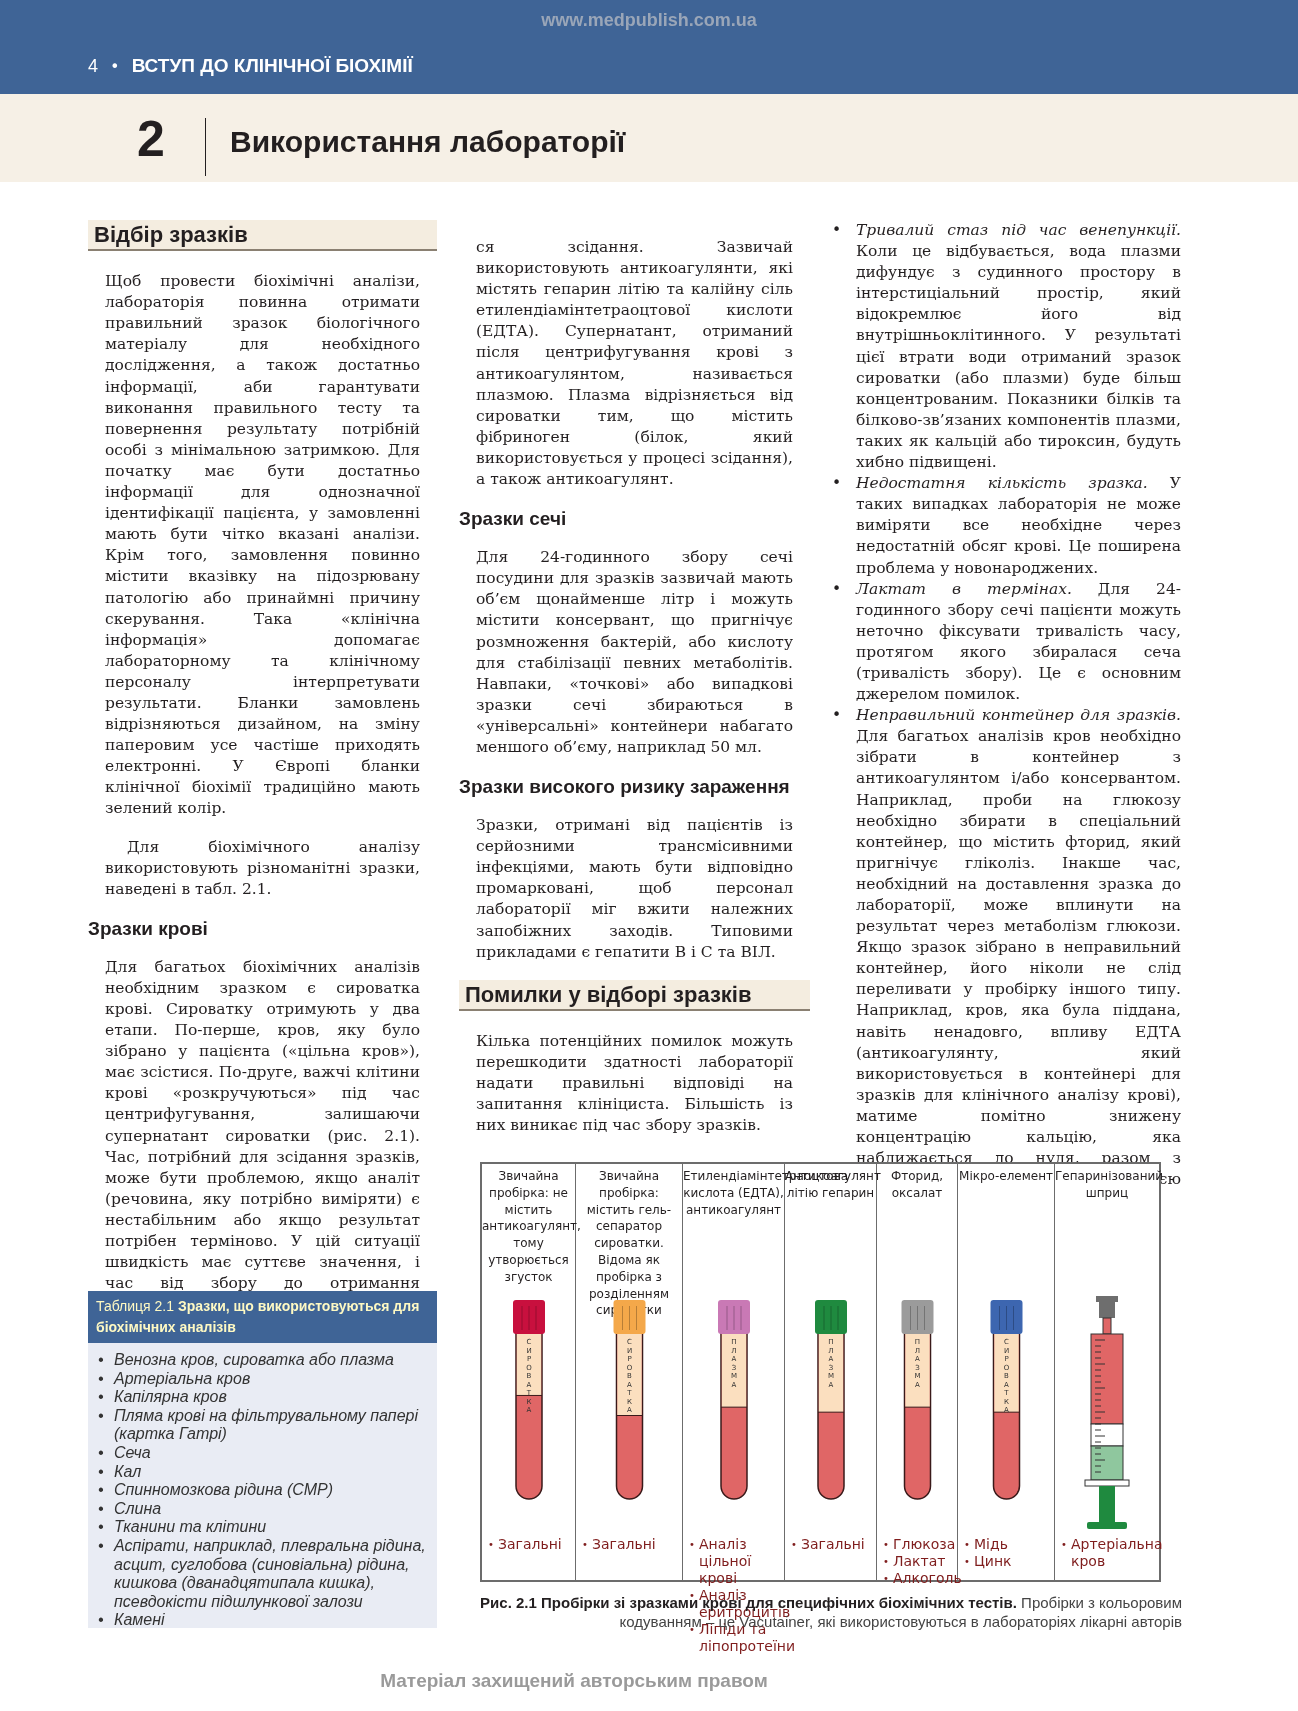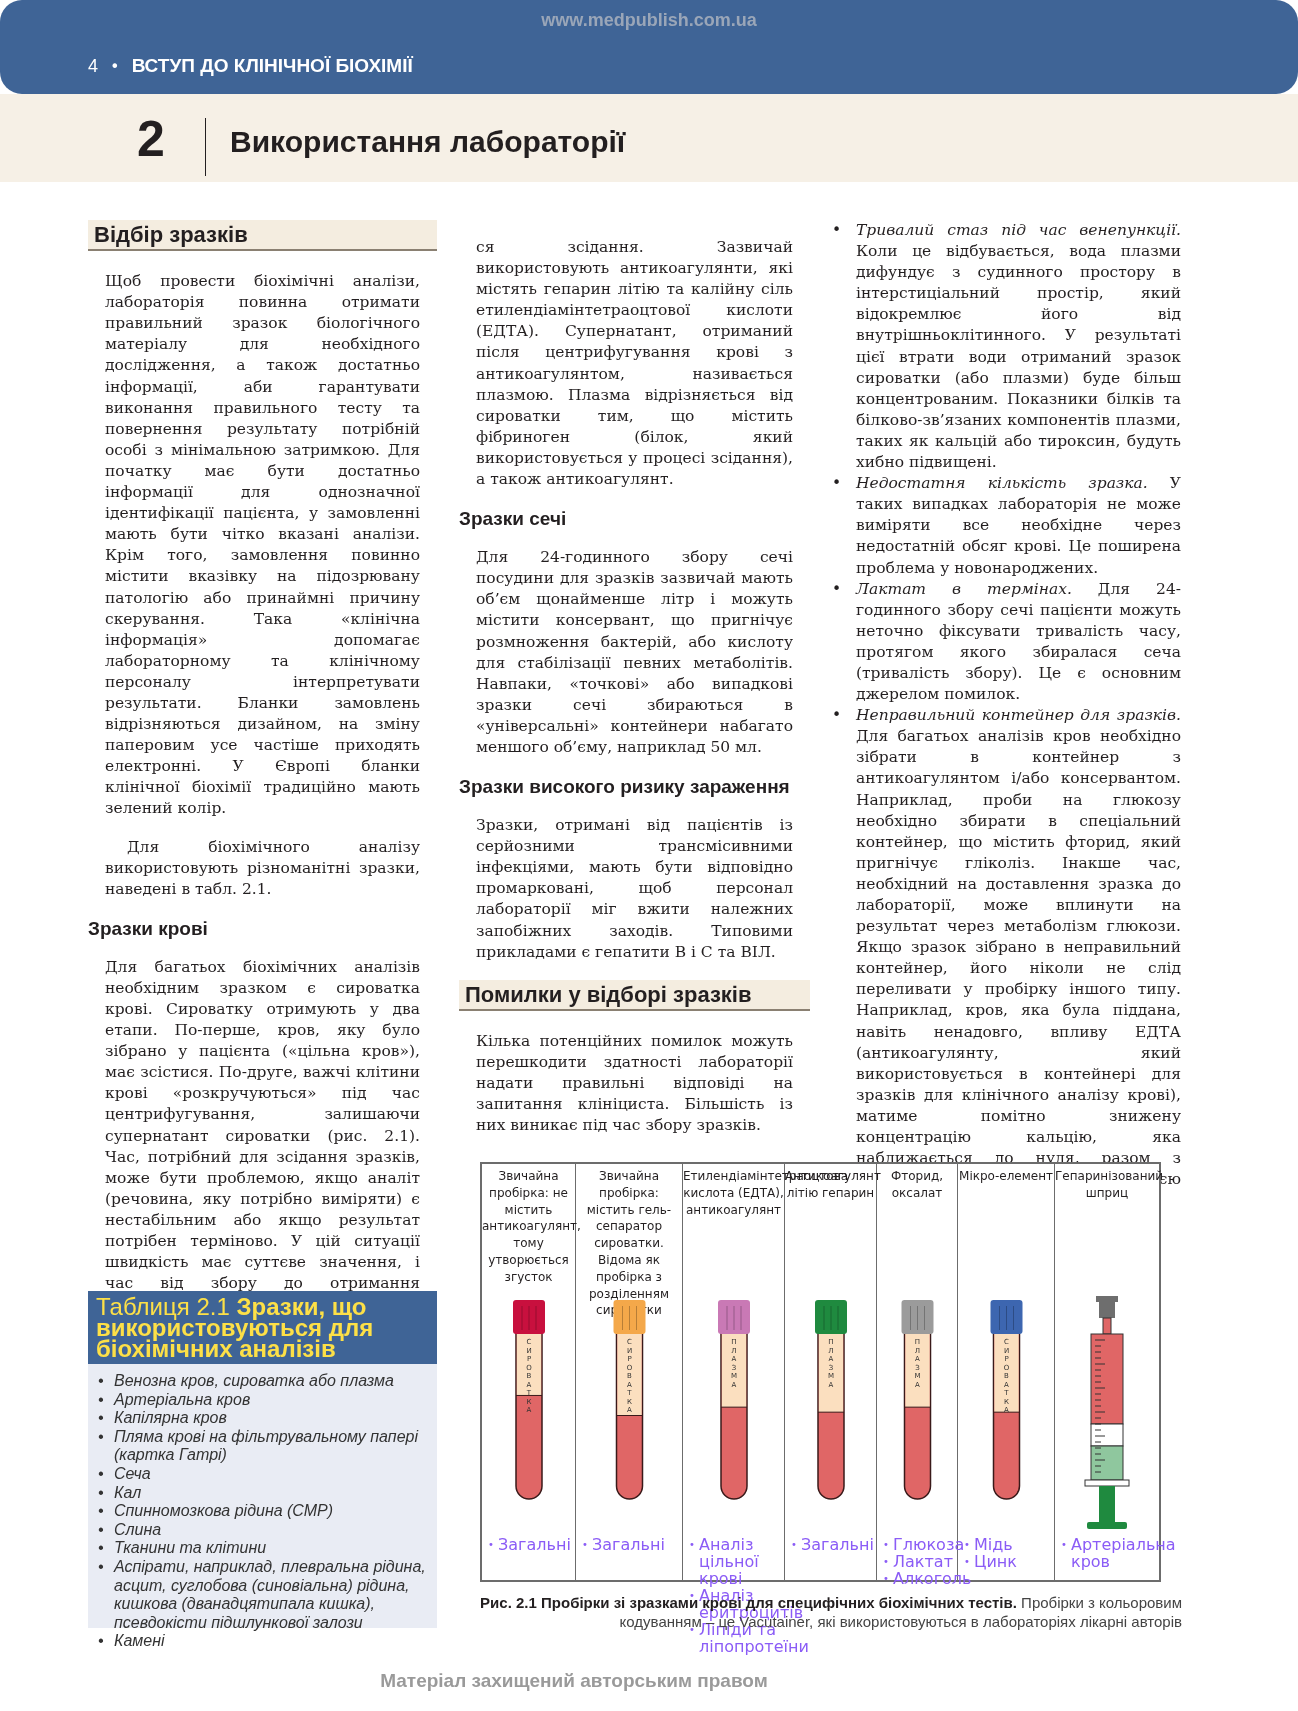--- a/index.html
+++ b/index.html
@@ -1,19 +1,19 @@
 <!DOCTYPE html>
 <html><head>
 <meta charset="utf-8">
 <style>
   * { box-sizing: border-box; margin: 0; padding: 0; }
   html, body { width: 1298px; height: 1711px; background: #ffffff; overflow: hidden; }
   body { position: relative; font-family: "DejaVu Serif", "Liberation Serif", serif; color: #231f20; }
 
-  .topbar { position: absolute; left: 0; top: 0; width: 1298px; height: 94px; background: #3f6496; border-radius: 22px; }
+  .topbar { position: absolute; left: 0; top: 0; width: 1298px; height: 94px; background: #3f6496; }
   .watermark-top { position: absolute; top: 10px; left: 0; width: 100%; text-align: center;
     font-family: "Liberation Sans", sans-serif; font-weight: bold; font-size: 18px; color: #9aa6b8; }
   .running-head { position: absolute; left: 88px; top: 55px; font-family: "Liberation Sans", sans-serif;
     color: #fff; font-size: 19px; font-weight: bold; display: flex; align-items: center; }
   .running-head .pno { font-weight: normal; font-size: 18px; margin-right: 14px; }
   .running-head .dot { margin-right: 14px; font-size: 16px; }
 
   .chapter-band { position: absolute; left: 0; top: 94px; width: 1298px; height: 88px; background: #f6f0e6; }
   .chapter-num { position: absolute; left: 137px; top: 114px; font-family: "Liberation Sans", sans-serif;
     font-weight: bold; font-size: 50px; color: #231f20; line-height: 1; }
@@ -32,33 +32,33 @@
     margin: 10px 0 6px 0; text-align: left; }
   p.body { margin: 17px; }
   p.indent { text-indent: 22px; }
 
   ul.bullets { list-style: none; }
   ul.bullets li { position: relative; padding-left: 24px; }
   ul.bullets li::before { content: "•"; position: absolute; left: 0; top: 0; font-family: "DejaVu Sans", sans-serif; }
   .it { font-style: italic; }
 
   .table-box { position: absolute; left: 88px; top: 1291px; width: 349px; height: 337px; background: #e9ecf4; }
-  .table-head { background: #3f6496; color: #fde047; font-family: "Liberation Sans", sans-serif; font-size: 24px;
+  .table-head { background: #3f6496; color: #fef9c3; font-family: "Liberation Sans", sans-serif; font-size: 14px;
     line-height: 21px; padding: 5px 8px; }
   .table-head b { font-weight: bold; }
   .table-list { list-style: none; font-family: "Liberation Sans", sans-serif; font-size: 16px; line-height: 18.6px;
     padding: 8px 8px 0 10px; color: #333; font-style: italic; }
   .table-list li { position: relative; padding-left: 16px; }
   .table-list li::before { content: "•"; position: absolute; left: 0; }
 
   .figure { position: absolute; left: 480px; top: 1162px; width: 681px; height: 420px; border: 2px solid #6c6c6c; display: flex; background:#fff; }
   .fig-col { position: relative; border-right: 1.5px solid #6c6c6c; height: 100%; font-family: "DejaVu Sans", sans-serif; }
   .fig-col:last-child { border-right: none; }
   .fig-head { font-size: 12px; line-height: 16.8px; text-align: center; padding-top: 4px; color: #231f20; }
-  .fig-uses { position: absolute; left: 6px; right: 4px; font-size: 16px; line-height: 17px; color: #8b5cf6; }
+  .fig-uses { position: absolute; left: 6px; right: 4px; font-size: 14px; line-height: 17px; color: #7f1d1d; }
   .fig-uses div { padding-left: 10px; position: relative; }
   .fig-uses div::before { content: "•"; position: absolute; left: 0; font-size: 10px; }
 
   .caption { position: absolute; left: 460px; top: 1593px; width: 722px; font-family: "Liberation Sans", sans-serif;
     font-size: 15px; line-height: 19px; color: #444; text-align: right; }
   .caption b { color: #231f20; }
   .footer-mark { position: absolute; left: 0; top: 1670px; width: 1148px; text-align: center;
     font-family: "Liberation Sans", sans-serif; font-weight: bold; font-size: 19px; color: #9a9a9a; }
 </style>
 </head>

